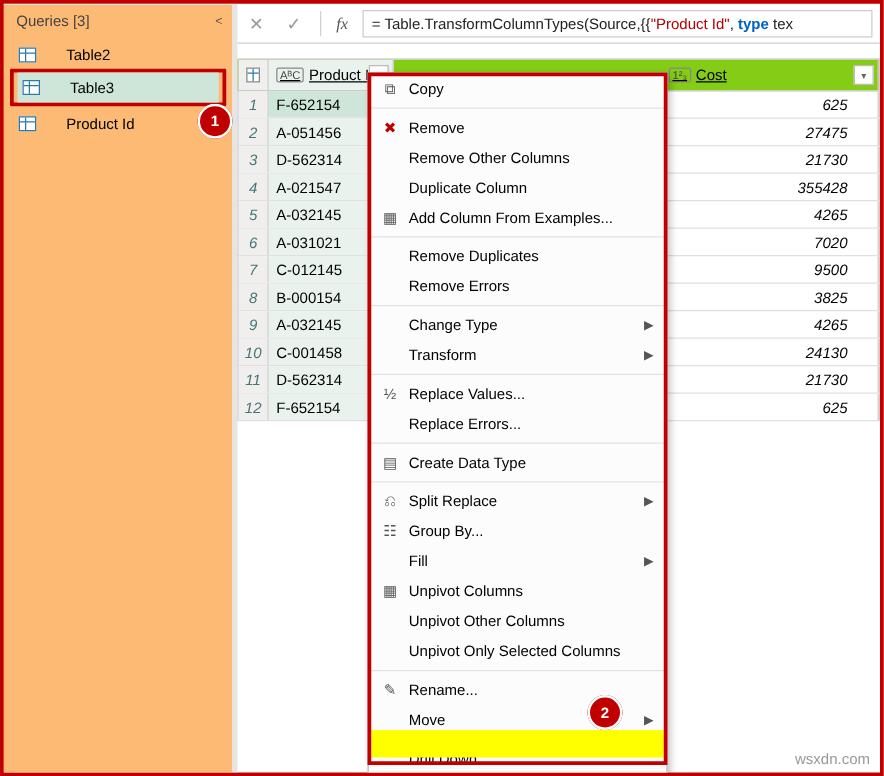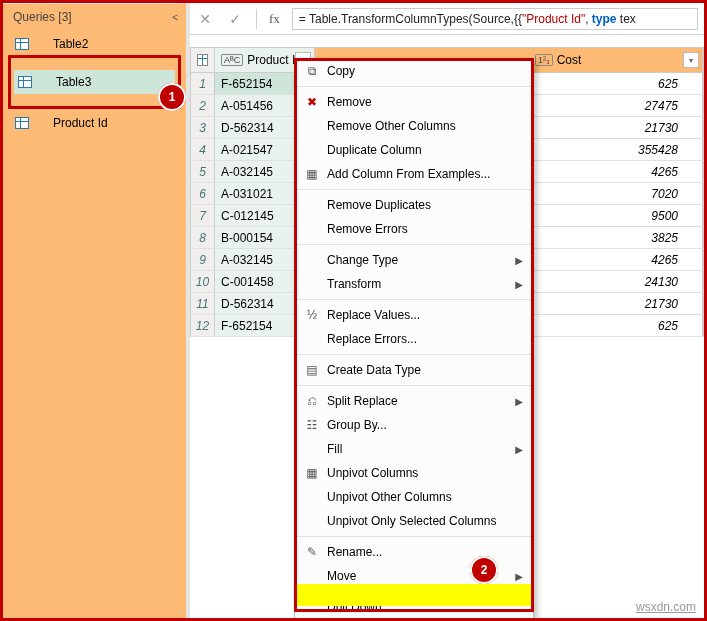--- a/index.html
+++ b/index.html
@@ -7,36 +7,36 @@
   .frame { width: 707px; height: 621px; border: 3px solid #c00000; position: relative; overflow: hidden; background:#fff; }
   .splitter { position:absolute; left:183px; top:0; bottom:0; width:4px; background:#e5e5e5; }
   
   .queries { position:absolute; left:0; top:0; width:183px; height:100%; background:#fdba74; border-top:1px solid #e0e0e0; }
   .q-header { display:flex; align-items:center; padding:6px 8px 6px 10px; color:#444; font-size:12px;}
   .q-header .spacer{flex:1;}
   .chev { font-size:10px; color:#555;}
   .q-list { padding-top:2px;}
   .q-item { display:flex; align-items:center; gap:24px; padding:4px 12px; height:24px; }
   .q-item.sel { background:#cde6d9;}
-  .q-item1box { border:3px solid #c00000; margin:-1px 5px 2px 5px; border-radius:1px; padding:12px 3px; }
+  .q-item1box { border:3px solid #c00000; margin:-1px 5px 2px 5px; border-radius:1px; padding:0 3px; }
   .q-item1box .q-item { padding:2px 4px;}
   .table-icon { width:14px; height:12px; background:#fff; border:1px solid #2a7ab0; position:relative;}
   .table-icon:before{content:"";position:absolute;left:0;right:0;top:3px;height:1px;background:#2a7ab0;}
   .table-icon:after{content:"";position:absolute;top:0;bottom:0;left:4px;width:1px;background:#2a7ab0;}
   
   .rpanel { position:absolute; left:187px; top:0; right:0; height:100%; }
   .formula-bar { display:flex; align-items:center; height:32px; border-bottom:1px solid #d0d0d0; padding:0 6px; gap:12px; }
   .fx-btn { color:#999; font-size:14px; width:18px; text-align:center;}
   .fx-sep { width:1px; height:20px; background:#d0d0d0;}
-  .fx-label { color:#555; font-family: "Segoe UI", serif; font-size:13px;}
+  .fx-label { font-style:italic; color:#555; font-family: "Segoe UI", serif; font-size:13px;}
   .formula { flex:1; border:1px solid #ccc; height:22px; line-height:20px; padding:0 6px; white-space:nowrap; overflow:hidden; font-family:Consolas,monospace; font-size:12px;}
   .tok-fn{color:#222;} .tok-str{color:#b30000;} .tok-kw{color:#0060c0;font-weight:bold;}
   
   .grid { position:absolute; top:44px; left:0; right:0;}
-  .ghead { display:flex; height:26px; background:#fdba74; border:1px solid #ccc;}
+  .ghead { display:flex; height:26px; background:#84cc16; border:1px solid #ccc;text-decoration:underline;}
   .gcell { border-right:1px solid #ccc; display:flex; align-items:center; padding:0 6px; position:relative;}
   .rowhead { width:24px; justify-content:center; background:#f0efee;}
   .col-prod { width:100px; background:#eaf2ee;}
   .col-cost { flex:1; }
   .type-badge{font-size:9px; border:1px solid #888; padding:0 2px; margin-right:4px; border-radius:2px; color:#444;}
   .col-btn{position:absolute; right:3px; top:4px; width:16px;height:16px;border:1px solid #bbb;background:#fff;display:flex;align-items:center;justify-content:center;font-size:8px;color:#666;}
   .grow { display:flex; height:22px; border-left:1px solid #ccc; border-right:1px solid #ccc; border-bottom:1px solid #e0e0e0;}
   .grow .rowhead{border-right:1px solid #ccc; font-style:italic; color:#477;}
   .grow .col-prod{background:#eaf2ee;border-right:1px solid #cfe0d6;}
   .grow .col-cost{justify-content:flex-end; padding-right:24px; font-style:italic;}
@@ -46,21 +46,21 @@
   .redbox { position:absolute; left:291px; top:55px; width:240px; height:554px; border:3px solid #c00000; z-index:60; pointer-events:none;}
   .highlight-addnew { position:absolute; left:294px; top:581px; width:234px; height:22px; background:#ffff00; z-index:55; pointer-events:none;}
   .mitem { display:flex; align-items:center; height:24px; padding:0 10px 0 6px; position:relative;}
   .mitem .micon{width:22px;display:flex;justify-content:center;color:#555;font-size:12px;}
   .mitem .mlab{flex:1; padding-left:4px;}
   .mitem .marrow{font-size:10px;color:#555;}
   .msep{height:1px;background:#e2e2e2;margin:3px 0;}
   
   .callout { position:absolute; width:28px;height:28px;border-radius:50%;background:#c00000;color:#fff;display:flex;align-items:center;justify-content:center;font-weight:bold;font-size:14px;z-index:70;box-shadow:0 0 0 2px #fff inset;}
   
-  .wm{position:absolute;right:8px;bottom:4px;color:#999;font-size:12px;text-decoration:underline;}
+  .wm{position:absolute;right:8px;bottom:4px;color:#999;font-size:12px;}
 </style>
 </head>
 <body>
 
 <div class="frame">
 
   <div class="queries">
     <div class="q-header">
       <span>Queries [3]</span>
       <span class="spacer"></span>

